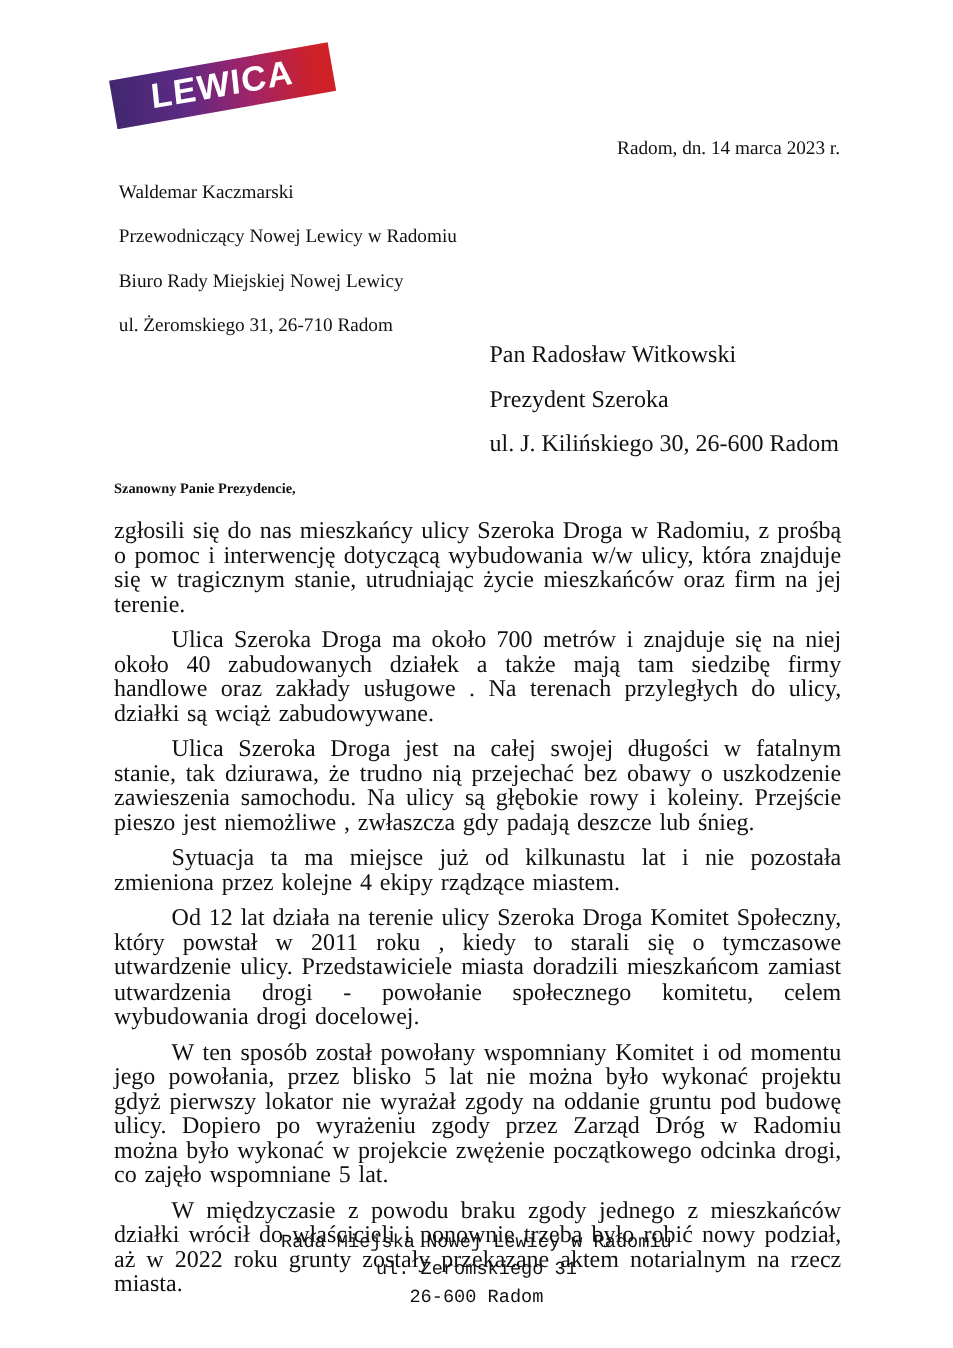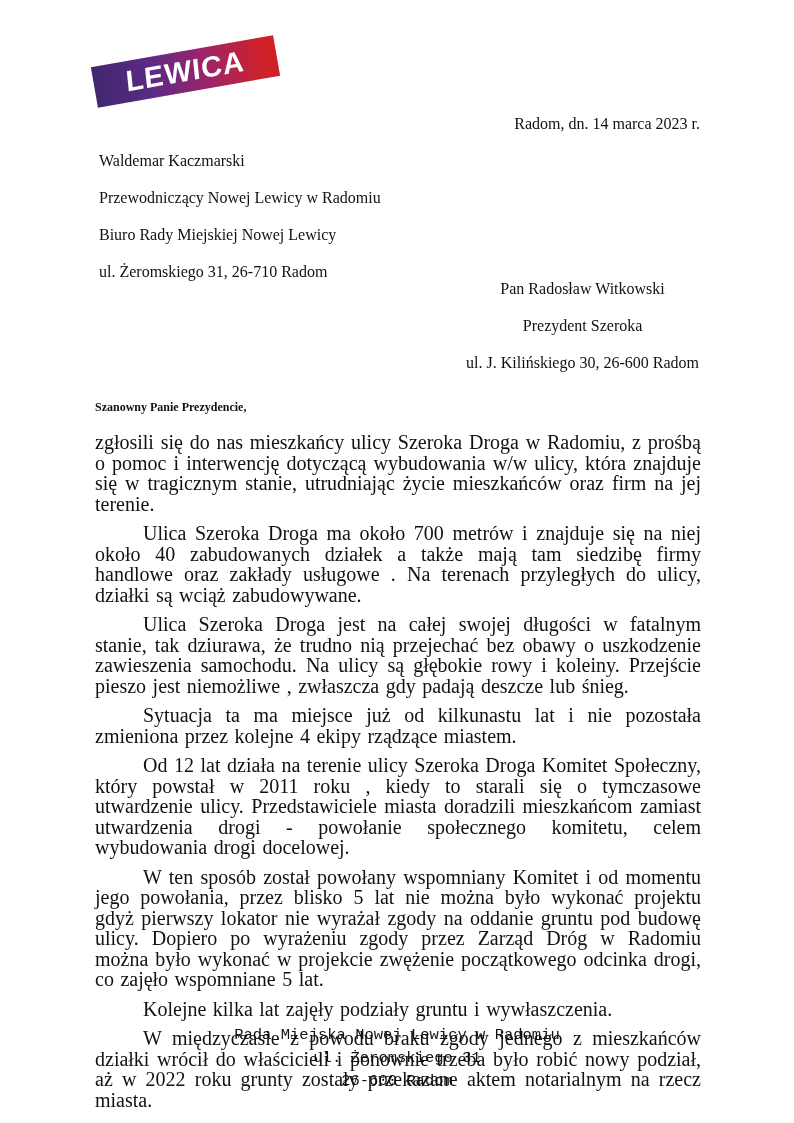--- a/index.html
+++ b/index.html
@@ -61,23 +61,23 @@
   .footer-block p {
     margin: 4px;
   }
   .sender-block p {
     line-height: 33px;
     white-space: nowrap;
   }
   .recipient-block {
     position: absolute;
     right: 91px;
-    top: 268px;
-    font-size: 16px;
-    text-align: center;
+    top: 276px;
+    font-size: 20px;
+    text-align: left;
   }
   .recipient-block p {
     line-height: 33px;
     white-space: nowrap;
   }
 
   
   .salutation {
     position: absolute;
     left: 95px;
@@ -142,21 +142,20 @@
 
   <div class="salutation">Szanowny Panie Prezydencie,</div>
 
   <div class="body-block">
     <p class="para">zgłosili się do nas mieszkańcy ulicy Szeroka Droga w Radomiu, z prośbą o pomoc i interwencję dotyczącą wybudowania w/w ulicy, która znajduje się w tragicznym stanie, utrudniając życie mieszkańców oraz firm na jej terenie.</p>
     <p class="para indent">Ulica Szeroka Droga ma około 700 metrów i znajduje się na niej około 40 zabudowanych działek a także mają tam siedzibę firmy handlowe oraz zakłady usługowe . Na terenach przyległych do ulicy, działki są wciąż zabudowywane.</p>
     <p class="para indent">Ulica Szeroka Droga jest na całej swojej długości w fatalnym stanie, tak dziurawa, że trudno nią przejechać bez obawy o uszkodzenie zawieszenia samochodu. Na ulicy są głębokie rowy i koleiny. Przejście pieszo jest niemożliwe , zwłaszcza gdy padają deszcze lub śnieg.</p>
     <p class="para indent">Sytuacja ta ma miejsce już od kilkunastu lat i nie pozostała zmieniona przez kolejne 4 ekipy rządzące miastem.</p>
     <p class="para indent">Od 12 lat działa na terenie ulicy Szeroka Droga Komitet Społeczny, który powstał w 2011 roku , kiedy to starali się o tymczasowe utwardzenie ulicy. Przedstawiciele miasta doradzili mieszkańcom zamiast utwardzenia drogi - powołanie społecznego komitetu, celem wybudowania drogi docelowej.</p>
     <p class="para indent">W ten sposób został powołany wspomniany Komitet i od momentu jego powołania, przez blisko 5 lat nie można było wykonać projektu gdyż pierwszy lokator nie wyrażał zgody na oddanie gruntu pod budowę ulicy. Dopiero po wyrażeniu zgody przez Zarząd Dróg w Radomiu można było wykonać w projekcie zwężenie początkowego odcinka drogi, co zajęło wspomniane 5 lat.</p>
-    <p class="para indent">Kolejne kilka lat zajęły podziały gruntu i wywłaszczenia.</p>
     <p class="para indent">W międzyczasie z powodu braku zgody jednego z mieszkańców działki wrócił do właścicieli i ponownie trzeba było robić nowy podział, aż w 2022 roku grunty zostały przekazane aktem notarialnym na rzecz miasta.</p>
   </div>
 
   <div class="footer-block">
     <p>Rada Miejska Nowej Lewicy w Radomiu</p>
     <p>ul. Żeromskiego 31</p>
     <p>26-600 Radom</p>
   </div>
 
 </div>

